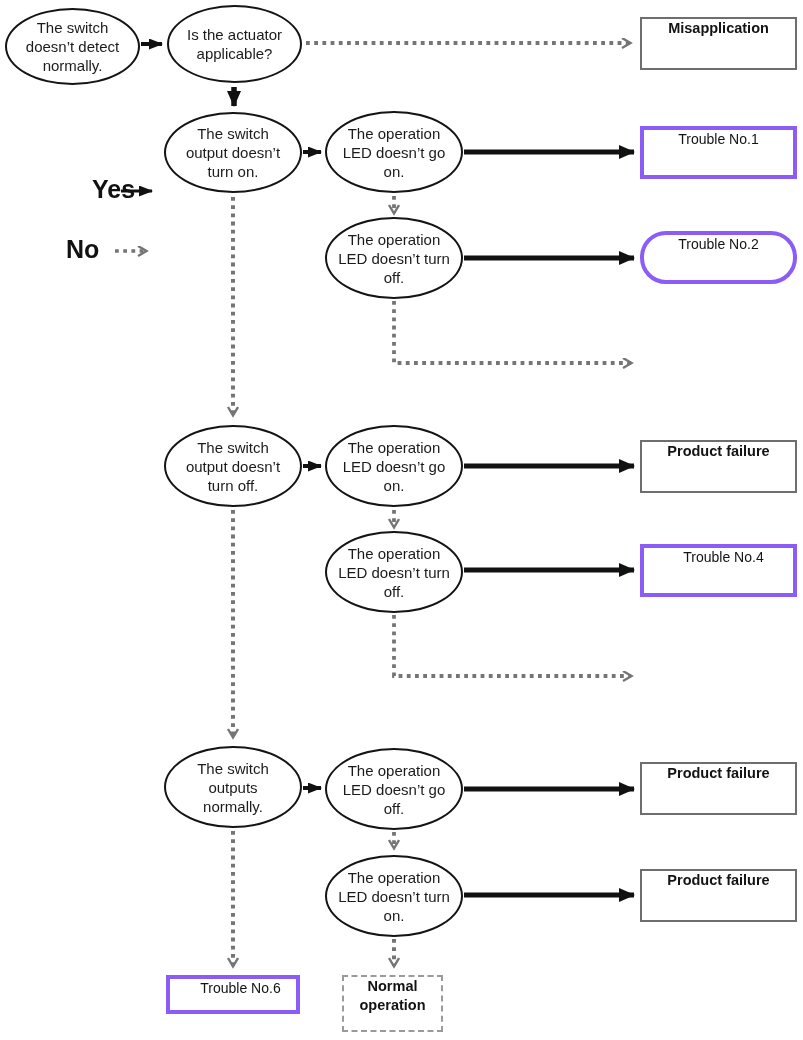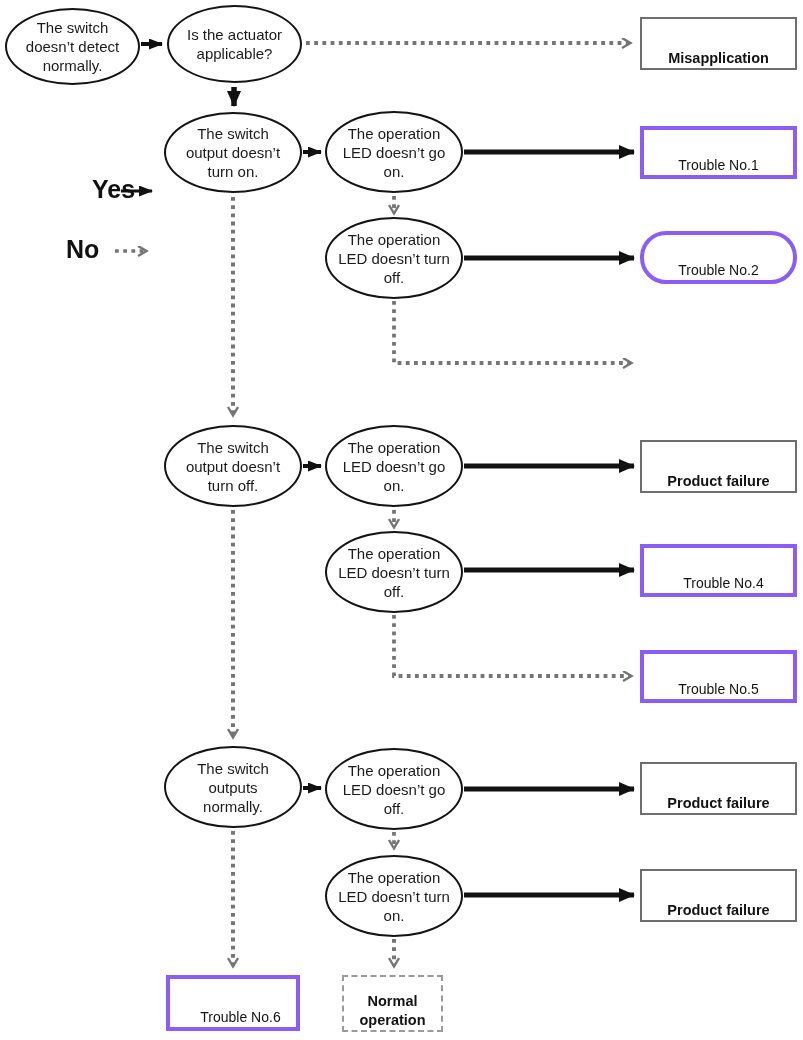--- a/index.html
+++ b/index.html
@@ -34,21 +34,21 @@
     white-space: pre-line;
     font-size: 15px;
     line-height: 19px;
     color: #1b1b1b;
   }
   .outcome {
     position: absolute;
     z-index: 2;
     background: #ffffff;
     display: flex;
-    align-items: flex-end;
+    align-items: flex-start;
     justify-content: center;
     text-align: center;
   }
   .outcome .box-label {
     white-space: pre-line;
     font-size: 14px;
     line-height: 19px;
     color: #131313;
   }
   .box-black { border: 4px solid #8b5cf6; }
@@ -193,33 +193,30 @@
 
 
   <div class="outcome box-gray bold" style="left:640px; top:440px; width:157px; height:53px;">
     <span class="box-label">Product failure</span>
   </div>
 
   <div class="outcome box-black" style="left:640px; top:544px; width:157px; height:53px;padding-left:10px;">
     <span class="box-label">Trouble No.4</span>
   </div>
 
-  <div class="outcome box-black" style="left:640px; top:650px; width:157px; height:53px;">
-    <span class="box-label">Trouble No.5</span>
-  </div>
 
   <div class="outcome box-gray bold" style="left:640px; top:762px; width:157px; height:53px;">
     <span class="box-label">Product failure</span>
   </div>
 
   <div class="outcome box-gray bold" style="left:640px; top:869px; width:157px; height:53px;">
     <span class="box-label">Product failure</span>
   </div>
 
-  <div class="outcome box-black" style="left:166px; top:975px; width:134px; height:56px;padding-left:15px;">
+  <div class="outcome box-black" style="left:166px; top:975px; width:134px; height:39px;padding-left:15px;">
     <span class="box-label">Trouble No.6</span>
   </div>
 
   <div class="outcome box-dashed bold" style="left:342px; top:975px; width:101px; height:57px;">
     <span class="box-label">Normal
 operation</span>
   </div>
 
 </div>
 

